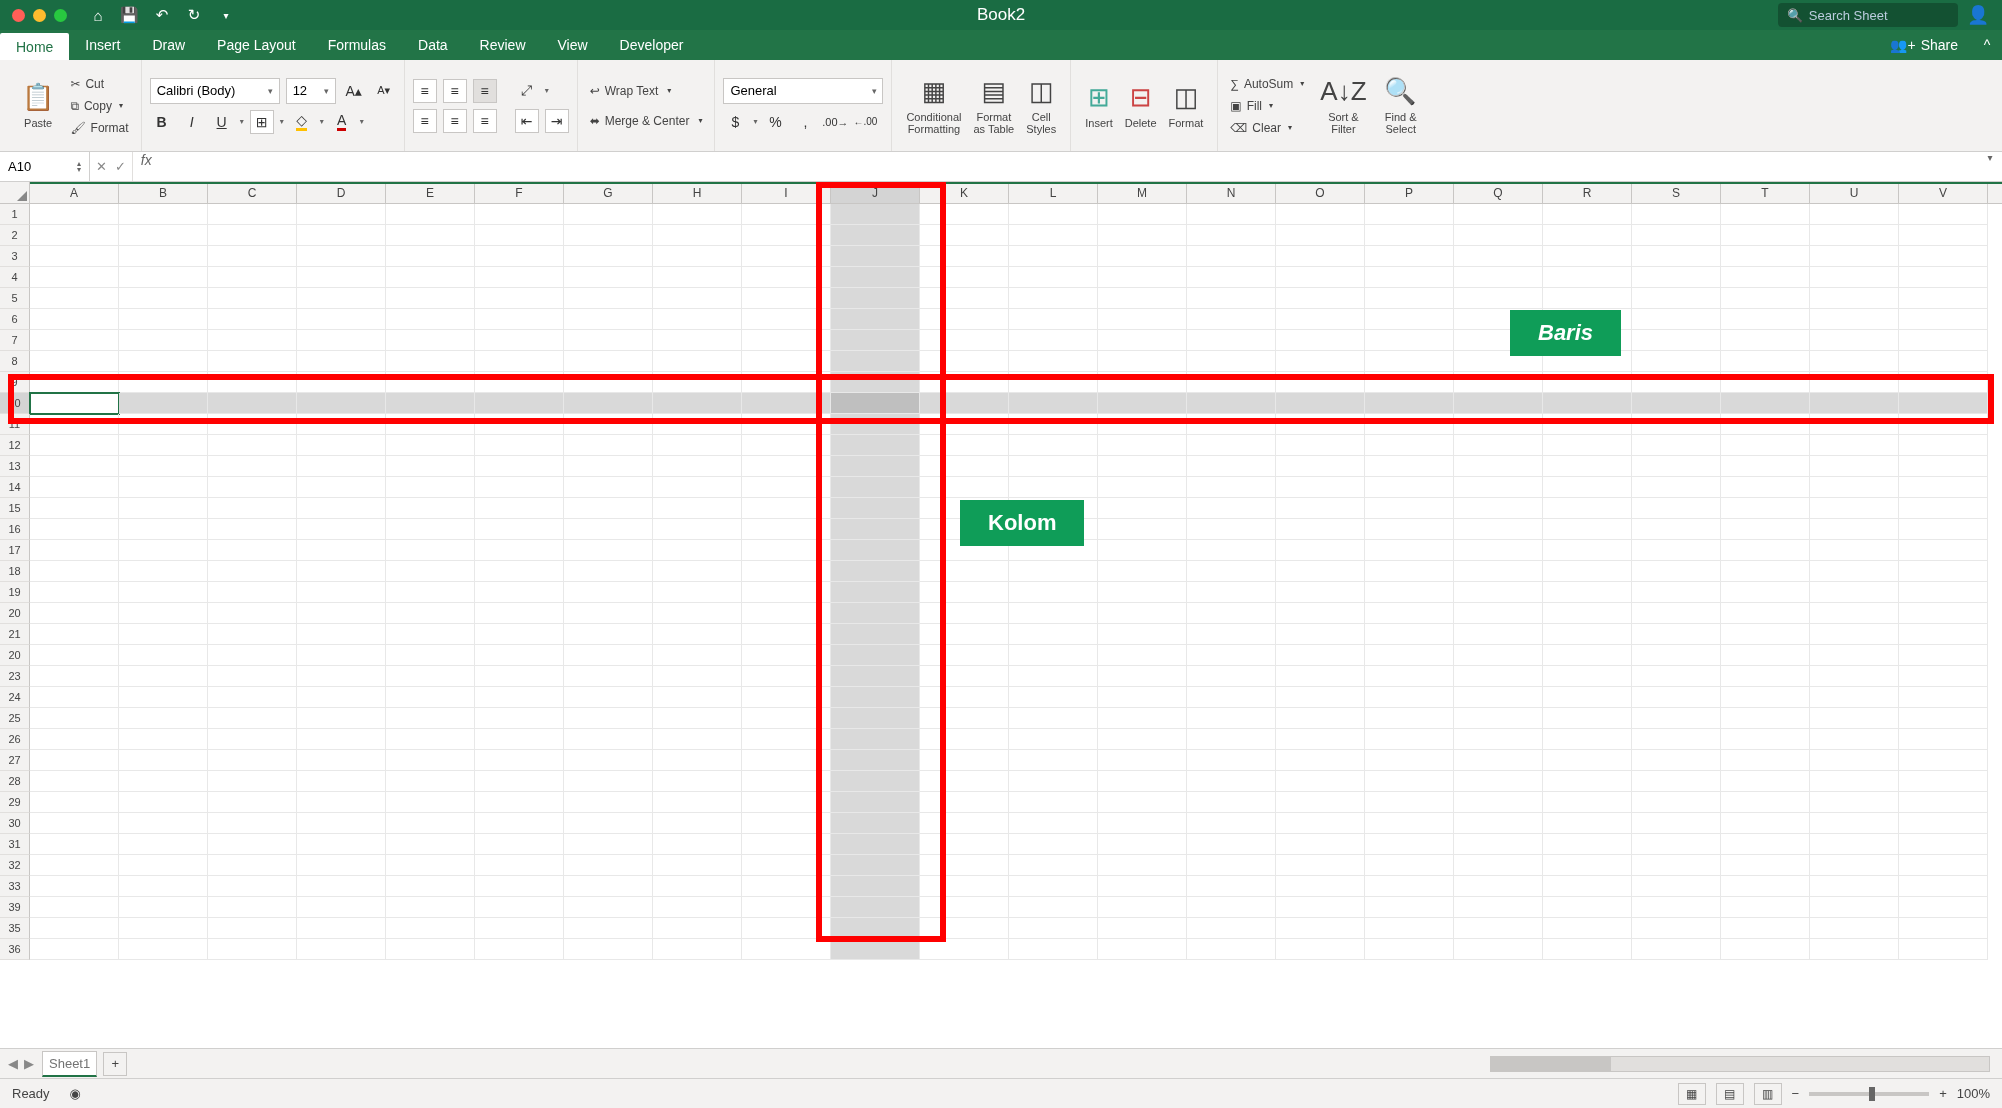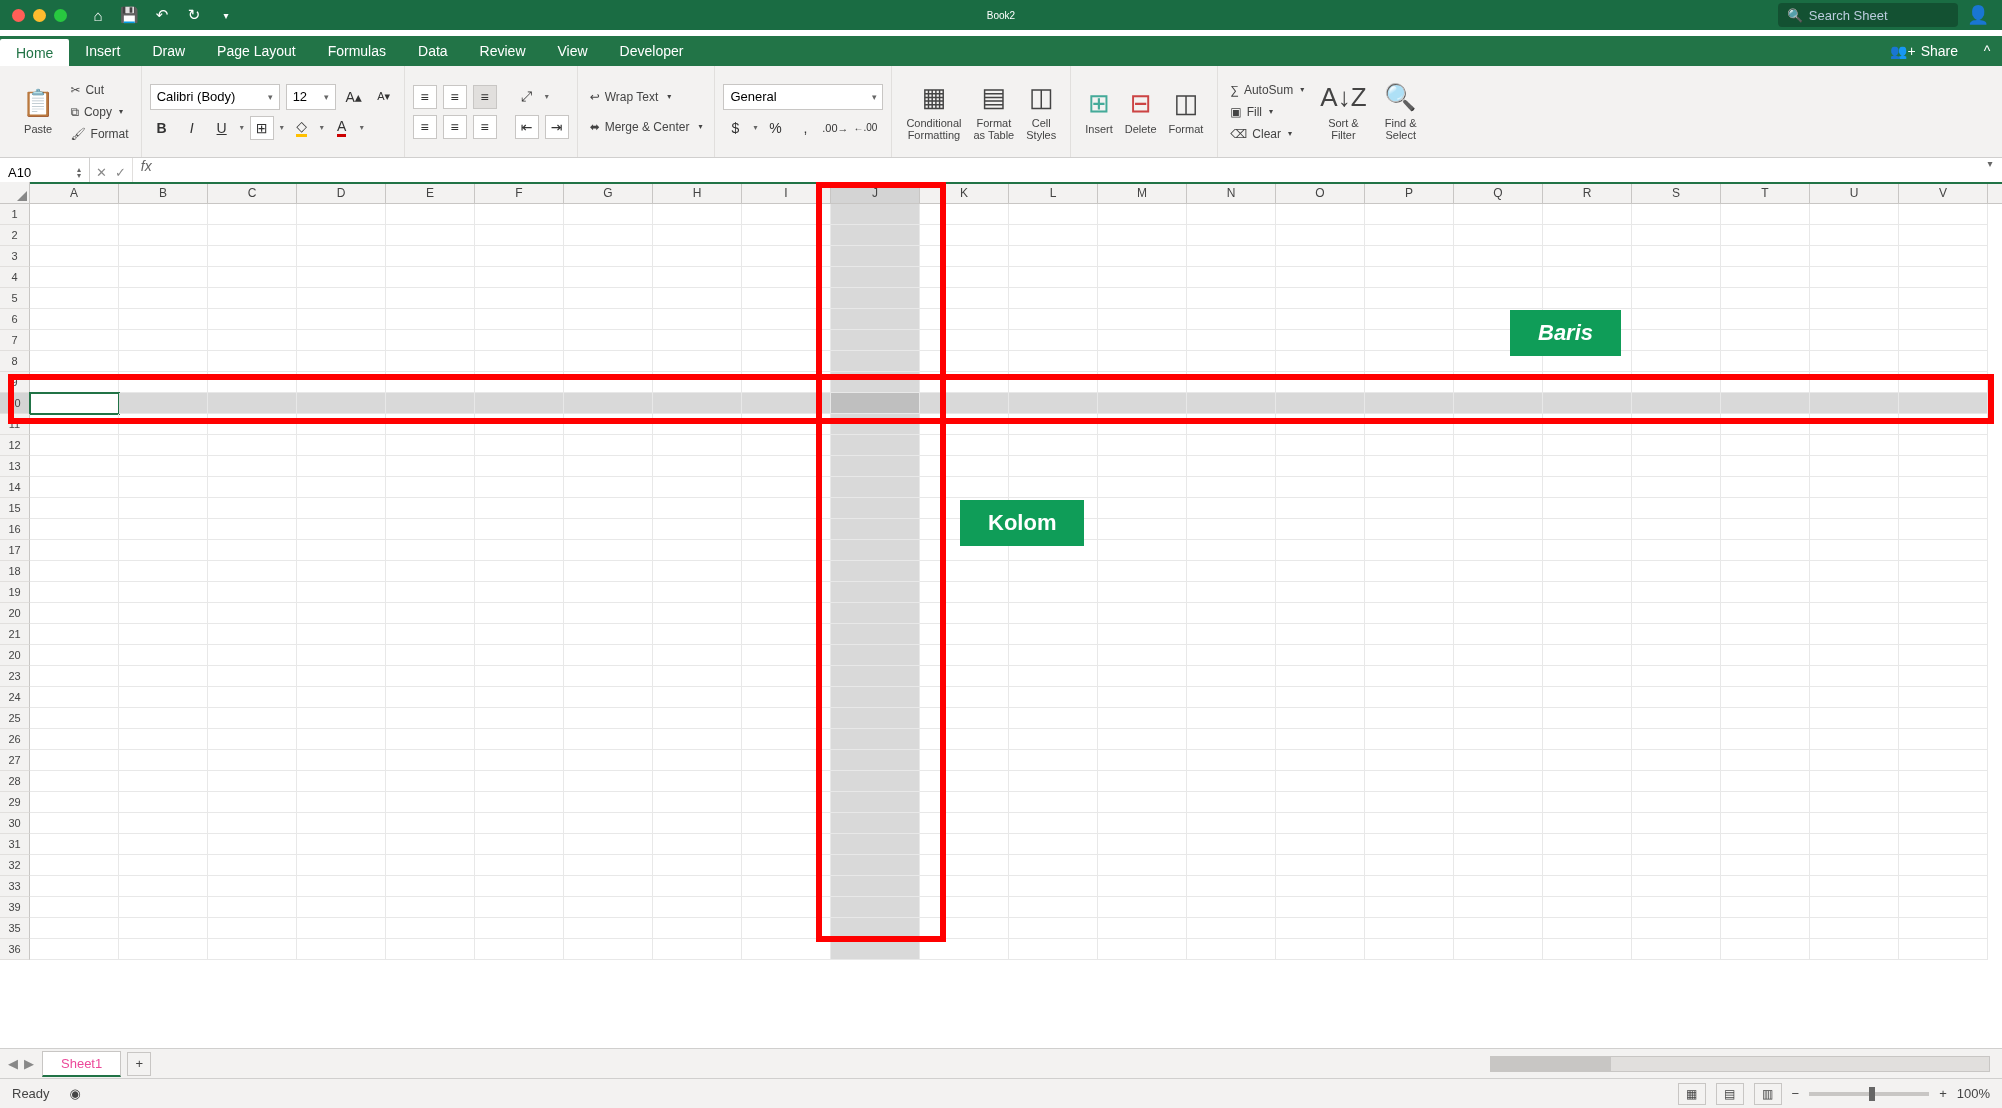--- a/index.html
+++ b/index.html
@@ -7,27 +7,27 @@
 
 
 .title-bar { height: 30px; background: #1a6c43; display: flex; align-items: center; color: #fff; }
 .traffic-lights { display: flex; gap: 8px; padding: 0 12px; }
 .traffic-lights span { width: 13px; height: 13px; border-radius: 50%; display: inline-block; }
 .tl-red { background: #ff5f57; }
 .tl-yellow { background: #febc2e; }
 .tl-green { background: #28c840; }
 .qat { display: flex; align-items: center; gap: 14px; padding-left: 10px; }
 .qat-icon { width: 18px; height: 18px; display: flex; align-items: center; justify-content: center; font-size: 15px; }
-.doc-title { position: absolute; left: 50%; transform: translateX(-50%); font-size: 10px; }
+.doc-title { position: absolute; left: 50%; transform: translateX(-50%); font-size: 17px; }
 .search-box { margin-left: auto; height: 24px; background: rgba(0,0,0,0.25); border-radius: 4px; display: flex; align-items: center; padding: 0 10px; font-size: 13px; color: #bcd; width: 180px; }
 .search-box .mag { margin-right: 5px; font-size: 13px; }
 .user-icon { margin: 0 12px 0 10px; font-size: 18px; }
 
 
-.ribbon-tabs { height: 30px; background: #227447; display: flex; align-items: stretch; color: #fff; font-size: 14px; margin-top: 6px; }
+.ribbon-tabs { height: 30px; background: #227447; display: flex; align-items: stretch; color: #fff; font-size: 14px; }
 .tab { padding: 0 16px; display: flex; align-items: center; cursor: pointer; }
 .tab.active { background: #fff; color: #217346; margin-top: 3px; border-radius: 2px 2px 0 0; }
 .share-btn { margin-left: auto; padding: 0 14px; display: flex; align-items: center; gap: 5px; }
 .collapse-btn { width: 30px; display: flex; align-items: center; justify-content: center; }
 
 
 .ribbon { height: 92px; background: #f3f2f1; border-bottom: 1px solid #d0cfce; display: flex; align-items: center; padding: 0 8px; }
 .rgroup { display: flex; flex-direction: column; justify-content: center; height: 100%; padding: 0 8px; border-right: 1px solid #e1dfdd; }
 .rgroup:last-child { border-right: none; }
 .vbtn { display: flex; flex-direction: column; align-items: center; justify-content: center; gap: 4px; font-size: 11px; color: #444; text-align: center; padding: 4px 6px; }
@@ -68,21 +68,21 @@
 .grid-top-border { position: absolute; top: 0; left: 30px; right: 0; height: 2px; background: #217346; z-index: 5; }
 
 
 .annotation-box-h { position: absolute; border: 6px solid #ff0000; z-index: 50; }
 .annotation-box-v { position: absolute; border: 6px solid #ff0000; z-index: 50; }
 .annotation-label { position: absolute; background: #0f9d58; color: #fff; font-weight: bold; font-size: 22px; padding: 10px 28px; z-index: 60; }
 
 
 .sheet-tabs { position: absolute; bottom: 30px; left: 0; right: 0; height: 30px; background: #f3f2f1; border-top: 1px solid #d0cfce; display: flex; align-items: center; }
 .sheet-nav { display: flex; padding: 0 8px; gap: 6px; color: #888; }
-.sheet-tab { background: #fff; border: 1px solid #c8c6c4; border-bottom: 2px solid #217346; padding: 4px 18px; font-size: 13px; color: #ec4899; }
+.sheet-tab { background: #fff; border: 1px solid #c8c6c4; border-bottom: 2px solid #217346; padding: 4px 6px; font-size: 13px; color: #737373; }
 .sheet-add { width: 24px; height: 24px; border: 1px solid #c8c6c4; display: flex; align-items: center; justify-content: center; margin-left: 6px; color: #444; }
 .h-scroll { margin-left: auto; width: 500px; height: 16px; background: #e1dfdd; border: 1px solid #c8c6c4; position: relative; margin-right: 12px; }
 .h-scroll-thumb { position: absolute; left: 0; top: 0; bottom: 0; width: 120px; background: #c8c6c4; }
 
 
 .status-bar { position: absolute; bottom: 0; left: 0; right: 0; height: 30px; background: #f3f2f1; border-top: 1px solid #d0cfce; display: flex; align-items: center; padding: 0 12px; font-size: 13px; color: #444; }
 .status-right { margin-left: auto; display: flex; align-items: center; gap: 10px; }
 .view-btn { width: 28px; height: 22px; border: 1px solid #c8c6c4; display: flex; align-items: center; justify-content: center; font-size: 12px; }
 .zoom-slider { width: 120px; height: 4px; background: #c8c6c4; position: relative; }
 .zoom-thumb { position: absolute; left: 50%; top: -5px; width: 6px; height: 14px; background: #666; }

